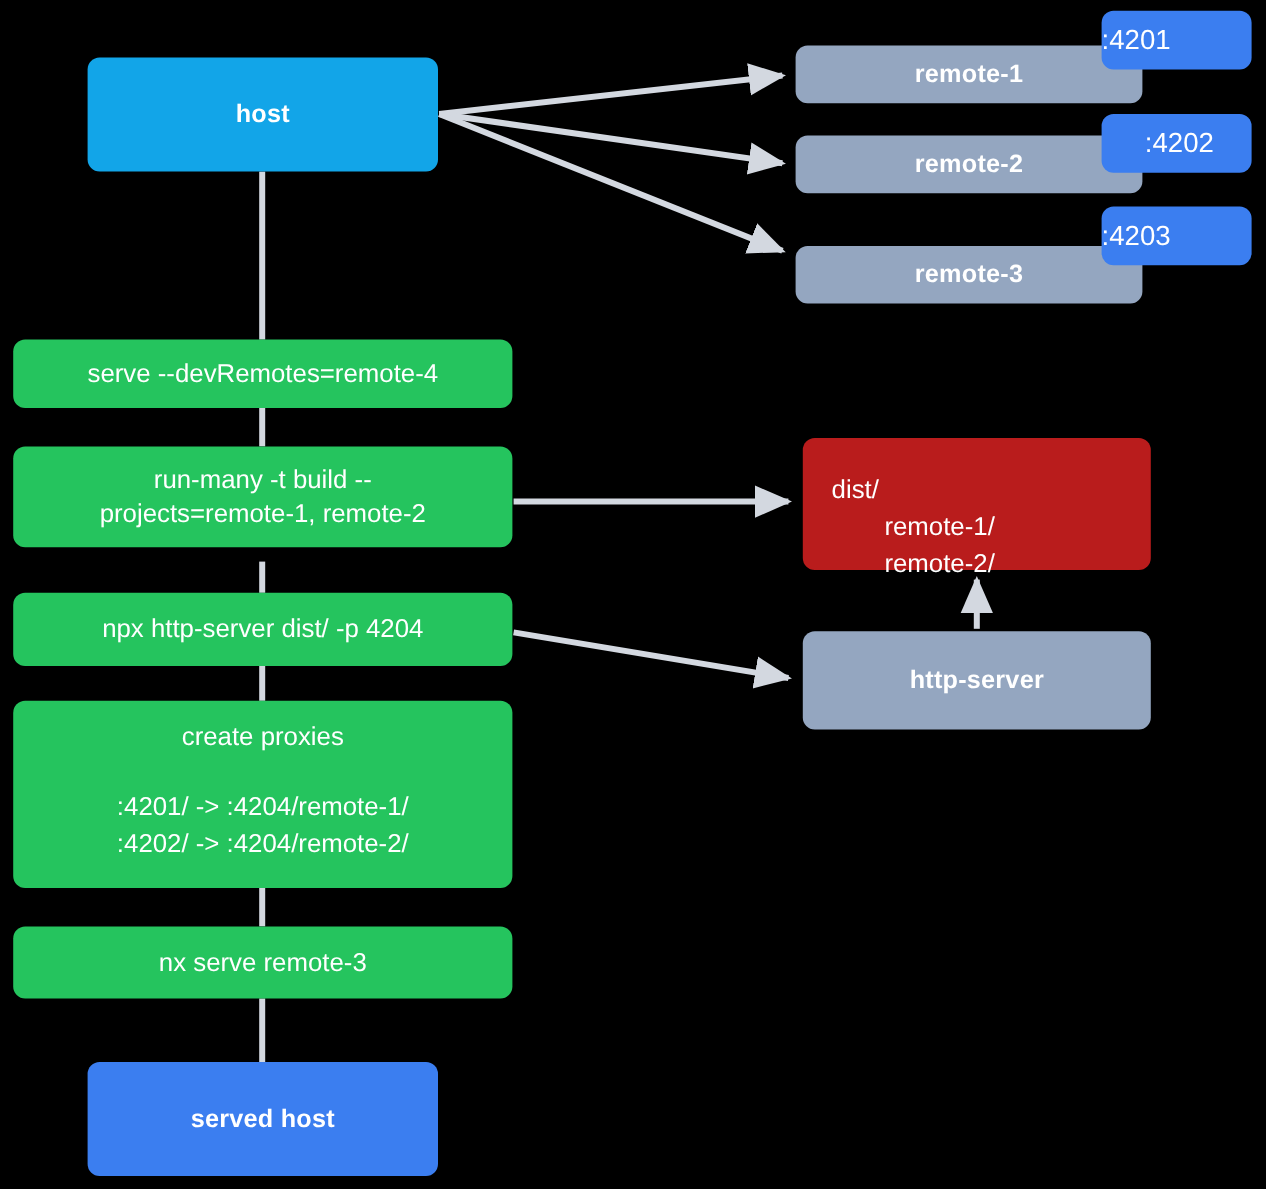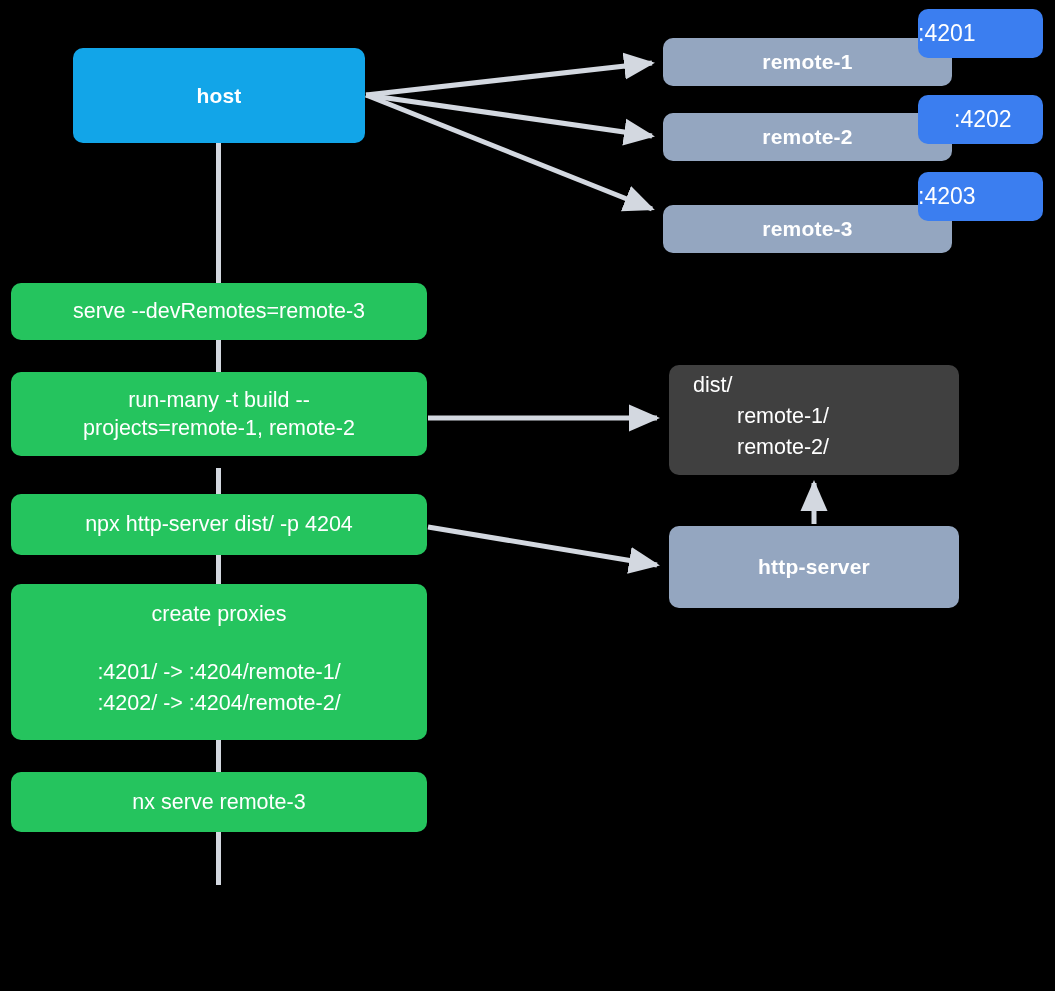--- a/index.html
+++ b/index.html
@@ -46,26 +46,26 @@
     font-weight: bold;
     font-size: 21px;
     letter-spacing: 0.2px;
   }
   .node-green {
     background: #25c45e;
     font-weight: normal;
     font-size: 21.5px;
   }
   .node-dist {
-    background: #404040;
+    background: #b91c1c;
     font-weight: normal;
     font-size: 21.5px;
     align-items: flex-start;
     justify-content: flex-start;
-    padding: 5px 0 0 24px;
+    padding: 28px 0 0 24px;
     text-align: left;
   }
   .badge {
     position: absolute;
     box-sizing: border-box;
     background: #3b7ef0;
     color: #ffffff;
     border-radius: 10px;
     display: flex;
     align-items: center;
@@ -152,21 +152,21 @@
   </div>
 
   <div class="node node-gray" style="left:663px; top:187px; width:289px; height:48px;margin-top:18px;">
     <span>remote-3</span>
   </div>
   <div class="badge" style="left:918px; top:172px; width:125px; height:49px;">
     <span>:4203</span>
   </div>
 
   <div class="node node-green" style="left:11px; top:283px; width:416px; height:57px;">
-    <span>serve --devRemotes=remote-3</span>
+    <span>serve --devRemotes=remote-4</span>
   </div>
 
   <div class="node node-green" style="left:11px; top:372px; width:416px; height:84px;text-align:center;">
     <span class="green-line2">run-many -t build --</span>
     <span class="green-line2">projects=remote-1, remote-2</span>
   </div>
 
   <div class="node node-green" style="left:11px; top:494px; width:416px; height:61px;">
     <span>npx http-server dist/ -p 4204</span>
   </div>
@@ -174,20 +174,23 @@
   <div class="node node-green" style="left:11px; top:584px; width:416px; height:156px; justify-content:flex-start; padding-top:18px;">
     <span>create proxies</span>
     <span class="proxy-block">:4201/ -&gt; :4204/remote-1/</span>
     <span style="line-height:1.42;">:4202/ -&gt; :4204/remote-2/</span>
   </div>
 
   <div class="node node-green" style="left:11px; top:772px; width:416px; height:60px;">
     <span>nx serve remote-3</span>
   </div>
 
+  <div class="node node-blue-served" style="left:73px; top:885px; width:292px; height:95px;">
+    <span>served host</span>
+  </div>
 
   <div class="node node-dist" style="left:669px; top:365px; width:290px; height:110px;">
     <span class="dist-line">dist/</span>
     <span class="dist-line dist-indent">remote-1/</span>
     <span class="dist-line dist-indent">remote-2/</span>
   </div>
 
   <div class="node node-gray" style="left:669px; top:526px; width:290px; height:82px;">
     <span>http-server</span>
   </div>

